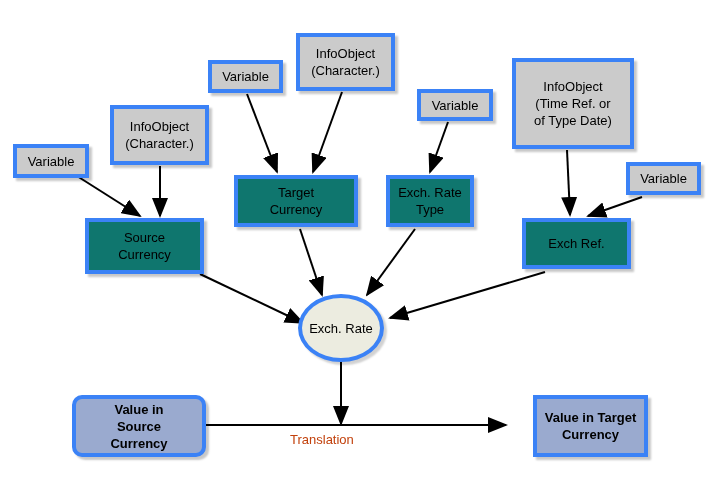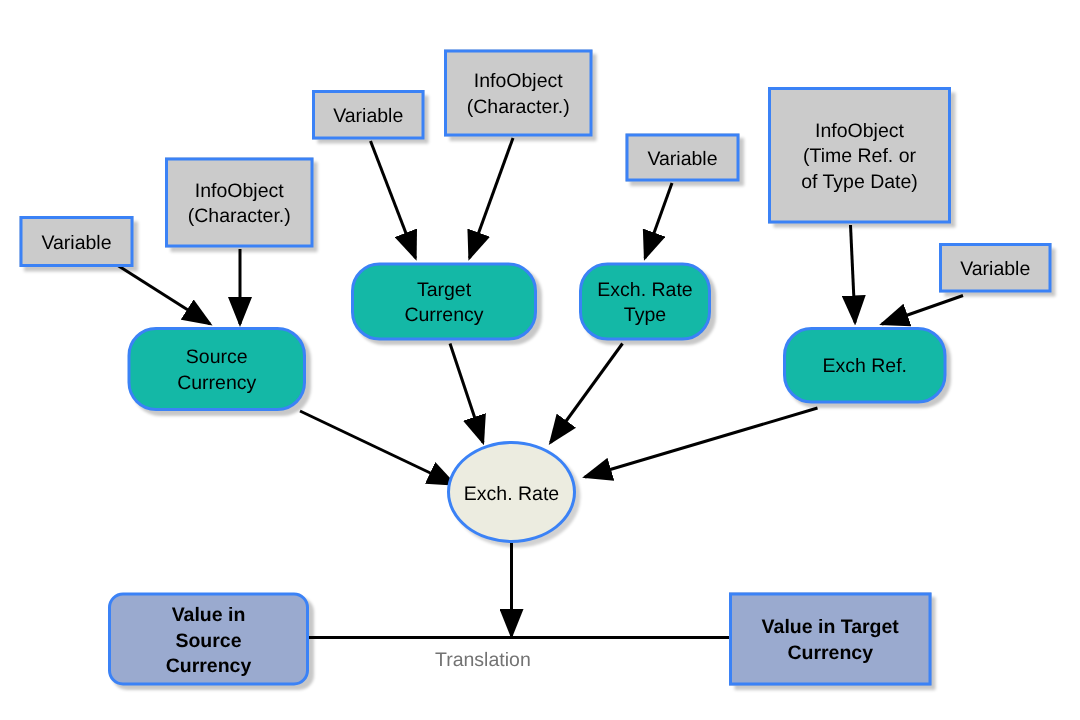--- a/index.html
+++ b/index.html
@@ -23,41 +23,41 @@
     height: 480px;
     pointer-events: none;
   }
   .node {
     position: absolute;
     box-sizing: border-box;
     display: flex;
     align-items: center;
     justify-content: center;
     text-align: center;
-    border: 2px solid #3b82f6;
+    border: 4px solid #3b82f6;
     color: #000000;
     font-size: 13px;
     line-height: 17px;
     font-weight: normal;
     box-shadow: 3px 3px 2px rgba(0,0,0,0.22);
     z-index: 3;
   }
   .node .lbl { display: block; width: 100%; padding: 0 3px; }
   .type-gray  { background: #cbcbcb; }
-  .type-cream { background: #14b8a6; border-radius: 19px; }
+  .type-cream { background: #0f766e; }
   .type-blue  { background: #9aaacf; font-weight: bold; }
   .type-ellipse {
     background: #ecece0;
     border-radius: 50%;
     box-shadow: 3px 3px 2px rgba(0,0,0,0.18);
   }
   .edge-label {
     position: absolute;
     font-size: 13px;
-    color: #737373;
+    color: #c2410c;
     white-space: nowrap;
     z-index: 4;
   }
 </style>
 </head>
 <body>
 
 <div id="canvas">
 
   <svg id="edges" viewBox="0 0 720 480" width="720" height="480">
@@ -116,21 +116,21 @@
       </div>
       <div class="node type-cream" style="left: 522px; top: 218px; width: 109px; height: 51px;">
         <span class="lbl">Exch Ref.</span>
       </div>
       <div class="node type-ellipse" style="left: 298px; top: 294px; width: 86px; height: 68px;">
         <span class="lbl">Exch. Rate</span>
       </div>
       <div class="node type-blue" style="left: 72px; top: 395px; width: 134px; height: 62px; border-radius: 10px;">
         <span class="lbl">Value in<br>Source<br>Currency</span>
       </div>
-      <div class="node type-blue" style="left: 486px; top: 395px; width: 135px; height: 62px;">
+      <div class="node type-blue" style="left: 533px; top: 395px; width: 115px; height: 62px;">
         <span class="lbl">Value in Target<br>Currency</span>
       </div>
     </div>
   <div id="label-layer">
       <div class="edge-label" style="left: 290px; top: 432px;">Translation</div>
     </div>
 
 </div>
 
 </body></html>

